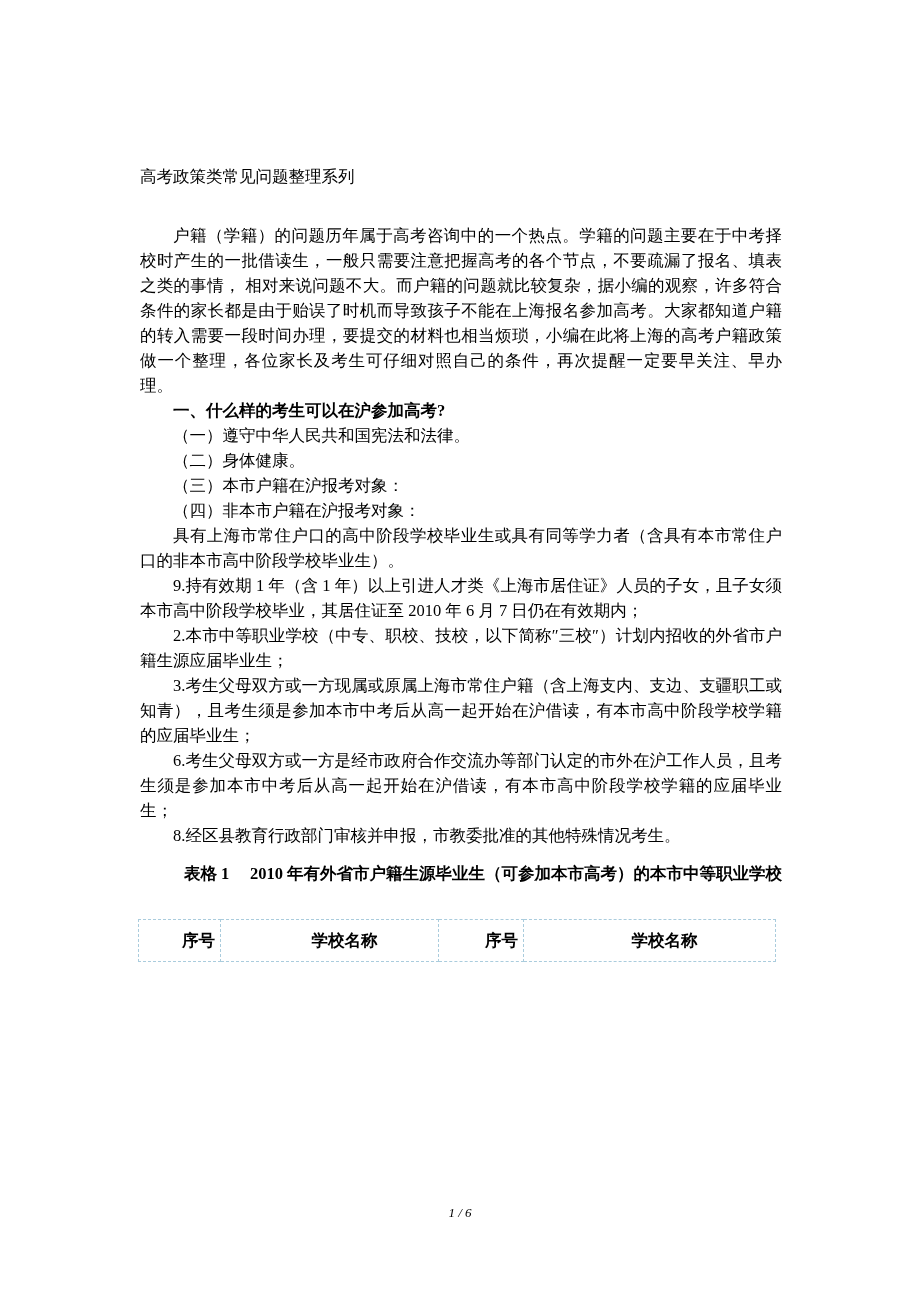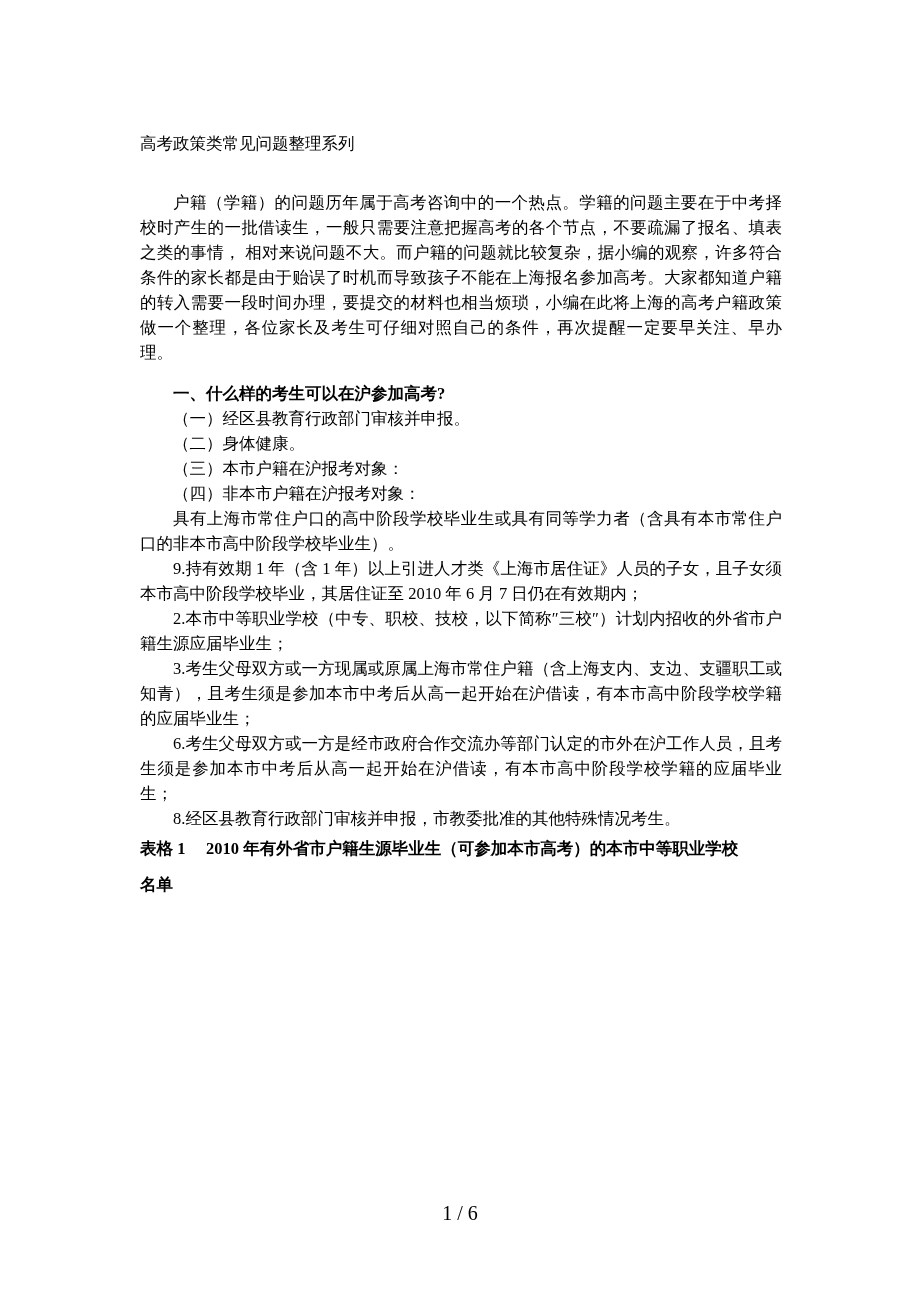--- a/index.html
+++ b/index.html
@@ -20,33 +20,33 @@
   }
   .content {
     position: absolute;
     left: 140px;
     top: 131px;
     width: 642px;
     font-size: 16.5px;
     line-height: 25px;
     text-align: justify;
   }
-  .doc-title { text-indent: 0; margin-bottom: 34px; }
+  .doc-title { text-indent: 0; margin-bottom: 34px; margin-top: 33px; }
   .para { text-indent: 2em; }
   .para-flush { text-indent: 0; }
   .heading {
     font-weight: bold;
     text-indent: 2em;
-    margin-top: 16px;
   }
   .caption {
     font-weight: bold;
-    text-align: left;
+    text-align: right;
     text-indent: 0;
     line-height: 36px;
+    margin-top: 8px;
   }
   table.roster {
     border-collapse: collapse;
     table-layout: fixed;
     width: 637px;
     margin-top: 27px;
     margin-left: -2px;
   }
   table.roster td {
     border: 1px dashed #aaccdd;
@@ -56,52 +56,68 @@
     vertical-align: middle;
   }
   .cell-num  { text-align: right;  padding-right: 5px; }
   .cell-name { text-align: center; padding-left: 30px; }
   .footer {
     position: absolute;
     top: 1202px;
     left: 0;
     width: 920px;
     text-align: center;
-    font-size: 20px;
+    font-size: 13px;
     line-height: 22px;
+    font-style: italic;
   }
 </style>
 </head>
 <body>
 
 <div class="page">
 
   <div class="content">
 
     <div class="doc-title">高考政策类常见问题整理系列</div>
 
 
     <div class="para">户籍（学籍）的问题历年属于高考咨询中的一个热点。学籍的问题主要在于中考择校时产生的一批借读生，一般只需要注意把握高考的各个节点，不要疏漏了报名、填表之类的事情， 相对来说问题不大。而户籍的问题就比较复杂，据小编的观察，许多符合条件的家长都是由于贻误了时机而导致孩子不能在上海报名参加高考。大家都知道户籍的转入需要一段时间办理，要提交的材料也相当烦琐，小编在此将上海的高考户籍政策做一个整理，各位家长及考生可仔细对照自己的条件，再次提醒一定要早关注、早办理。</div>
 
     <div class="heading">一、什么样的考生可以在沪参加高考?</div>
 
 
-    <div class="para">（一）经区县教育行政部门审核并申报。</div>
+    <div class="para">（一）遵守中华人民共和国宪法和法律。</div>
     <div class="para">（二）身体健康。</div>
     <div class="para">（三）本市户籍在沪报考对象：</div>
     <div class="para">（四）非本市户籍在沪报考对象：</div>
     <div class="para">具有上海市常住户口的高中阶段学校毕业生或具有同等学力者（含具有本市常住户口的非本市高中阶段学校毕业生）。</div>
 
     <div class="para">9.持有效期 1 年（含 1 年）以上引进人才类《上海市居住证》人员的子女，且子女须本市高中阶段学校毕业，其居住证至 2010 年 6 月 7 日仍在有效期内；</div>
     <div class="para">2.本市中等职业学校（中专、职校、技校，以下简称″三校″）计划内招收的外省市户籍生源应届毕业生；</div>
     <div class="para">3.考生父母双方或一方现属或原属上海市常住户籍（含上海支内、支边、支疆职工或知青），且考生须是参加本市中考后从高一起开始在沪借读，有本市高中阶段学校学籍的应届毕业生；</div>
     <div class="para">6.考生父母双方或一方是经市政府合作交流办等部门认定的市外在沪工作人员，且考生须是参加本市中考后从高一起开始在沪借读，有本市高中阶段学校学籍的应届毕业生；</div>
     <div class="para">8.经区县教育行政部门审核并申报，市教委批准的其他特殊情况考生。</div>
 
     <div class="caption">表格 1　 2010 年有外省市户籍生源毕业生（可参加本市高考）的本市中等职业学校</div>
-    <div class="caption">名单</div>
 
+    <table class="roster">
+      <colgroup>
+        <col style="width:82px">
+        <col style="width:218px">
+        <col style="width:85px">
+        <col style="width:252px">
+      </colgroup>
+      <tbody>
+          <tr>
+        <td class="cell-num">序号</td>
+        <td class="cell-name">学校名称</td>
+        <td class="cell-num">序号</td>
+        <td class="cell-name">学校名称</td>
+      </tr>
+    </tbody>
+      </table>
 
   </div>
 
   <div class="footer">1 / 6</div>
 
 </div>
 
 </body></html>

